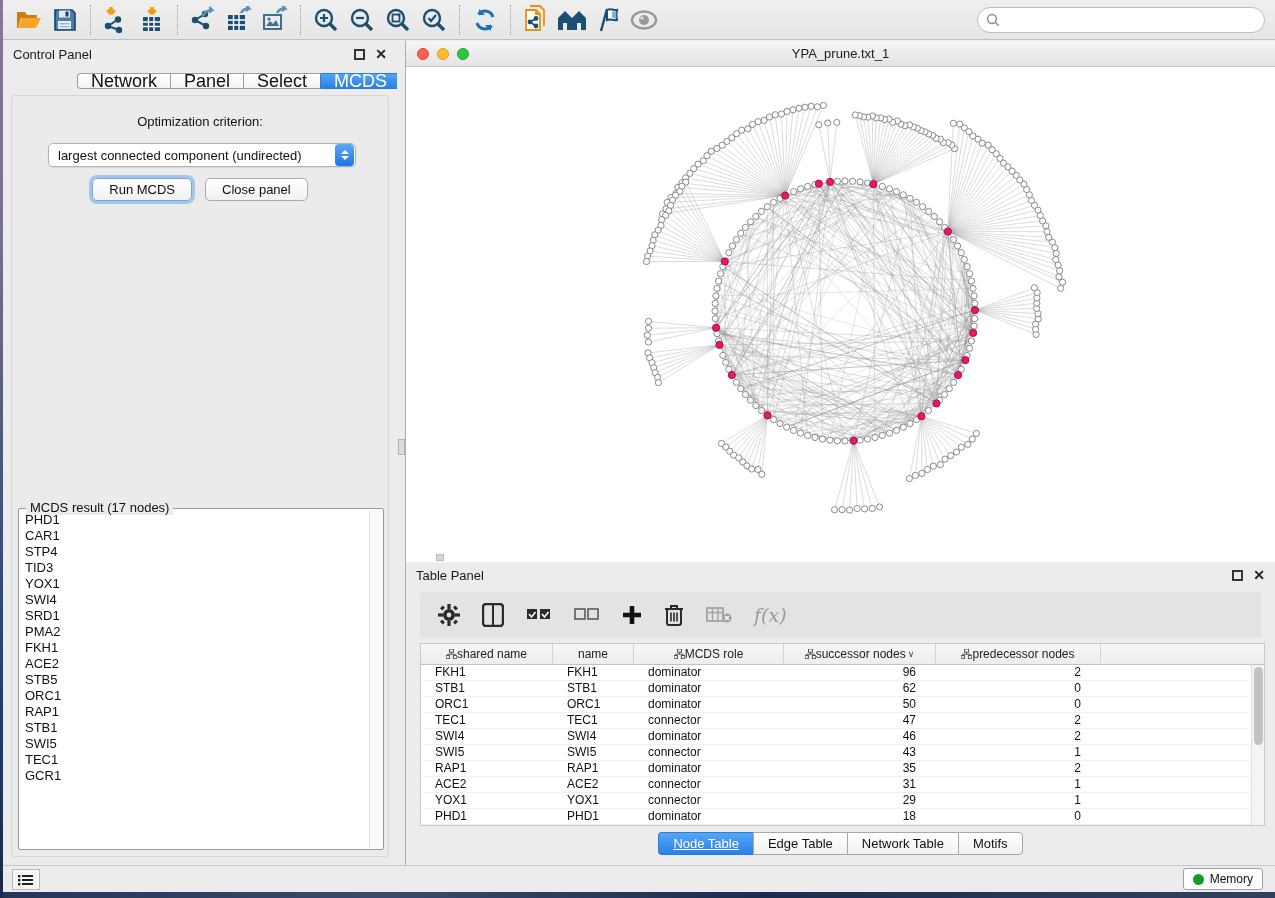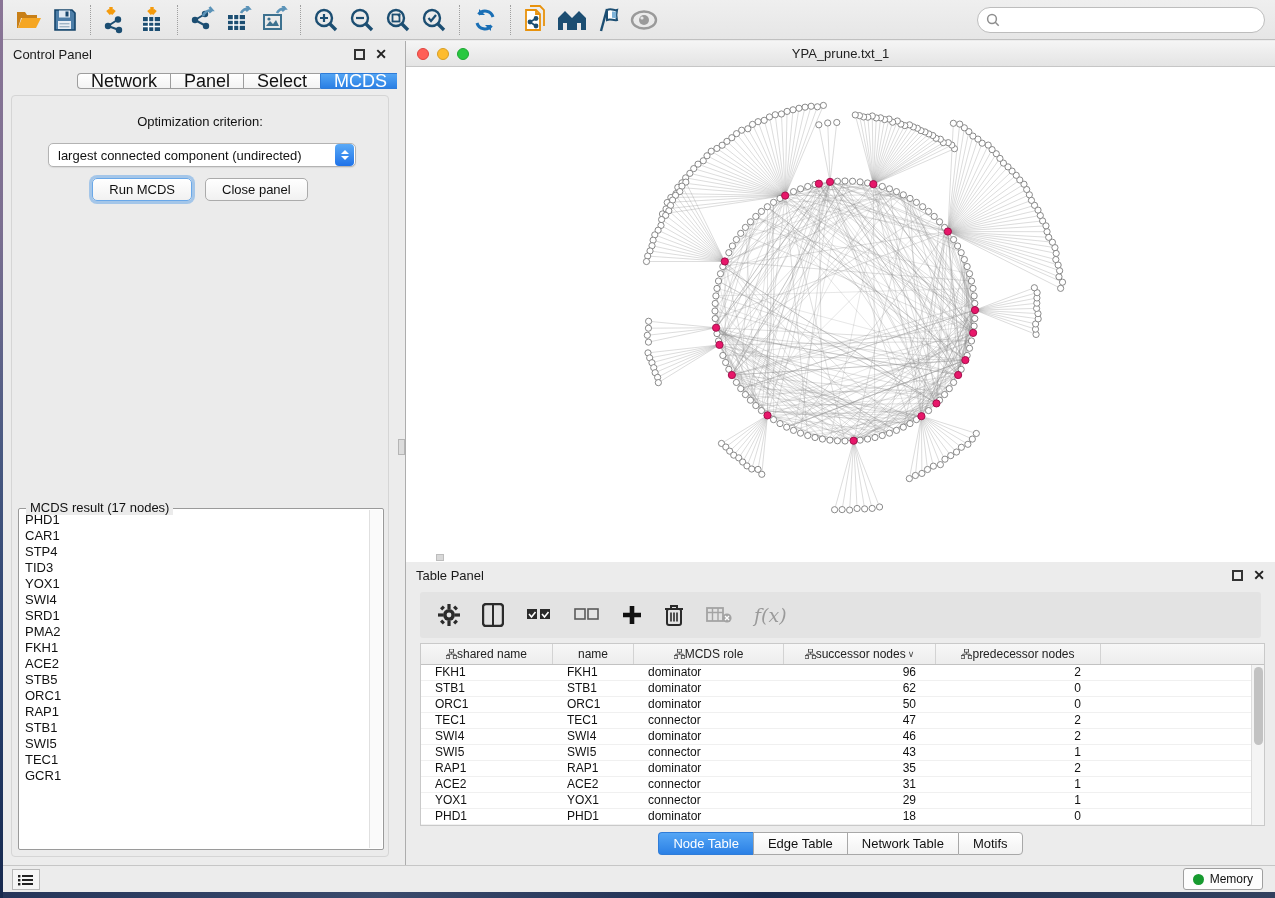--- a/index.html
+++ b/index.html
@@ -90,21 +90,21 @@
   .td { font-size:12px; color:#111; white-space:nowrap; overflow:hidden; }
   .td.left { text-align:left; padding-left:14px; }
   .td.right { text-align:right; padding-right:20px; }
   .tbl-scroll { position:absolute; right:0; top:21px; width:13px; bottom:0; background:#f4f4f4; border-left:1px solid #ddd; }
   .tbl-thumb { position:absolute; left:2px; top:2px; width:9px; height:78px; background:#c2c2c2; border-radius:5px; }
   .tp-tabs { position:absolute; left:0; top:270px; width:869px; display:flex; justify-content:center; }
   .tp-tab { height:23px; padding:0 14px; display:flex; align-items:center; font-size:13px; color:#111;
     background:linear-gradient(#fff,#f2f2f2); border:1px solid #a8a8a8; border-right:none; }
   .tp-tab:first-child { border-radius:4px 0 0 4px; }
   .tp-tab:last-child { border-right:1px solid #a8a8a8; border-radius:0 4px 4px 0; }
-  .tp-tab.active { background:linear-gradient(#55a6f5,#2b80e5); color:#fff; border-color:#2f7cd8; }
+  .tp-tab.active { background:linear-gradient(#55a6f5,#2b80e5); color:#fff; border-color:#2f7cd8;text-decoration:underline; }
 
   
   .status-bar { position:absolute; left:0; top:865px; width:1272px; height:27px; background:#ececec;
     border-top:1px solid #c6c6c6; }
   .list-btn { position:absolute; left:9px; top:3px; width:28px; height:21px; background:#f6f6f6;
     border:1px solid #b9b9b9; display:flex; align-items:center; justify-content:center; }
   .memory-btn { position:absolute; right:12px; top:2px; height:22px; background:#fdfdfd; border:1px solid #9f9f9f;
     border-radius:3px; display:flex; align-items:center; gap:6px; padding:0 9px; font-size:12px; color:#111; }
   .mem-dot { width:11px; height:11px; border-radius:50%; background:#169a2f; }
 </style>

